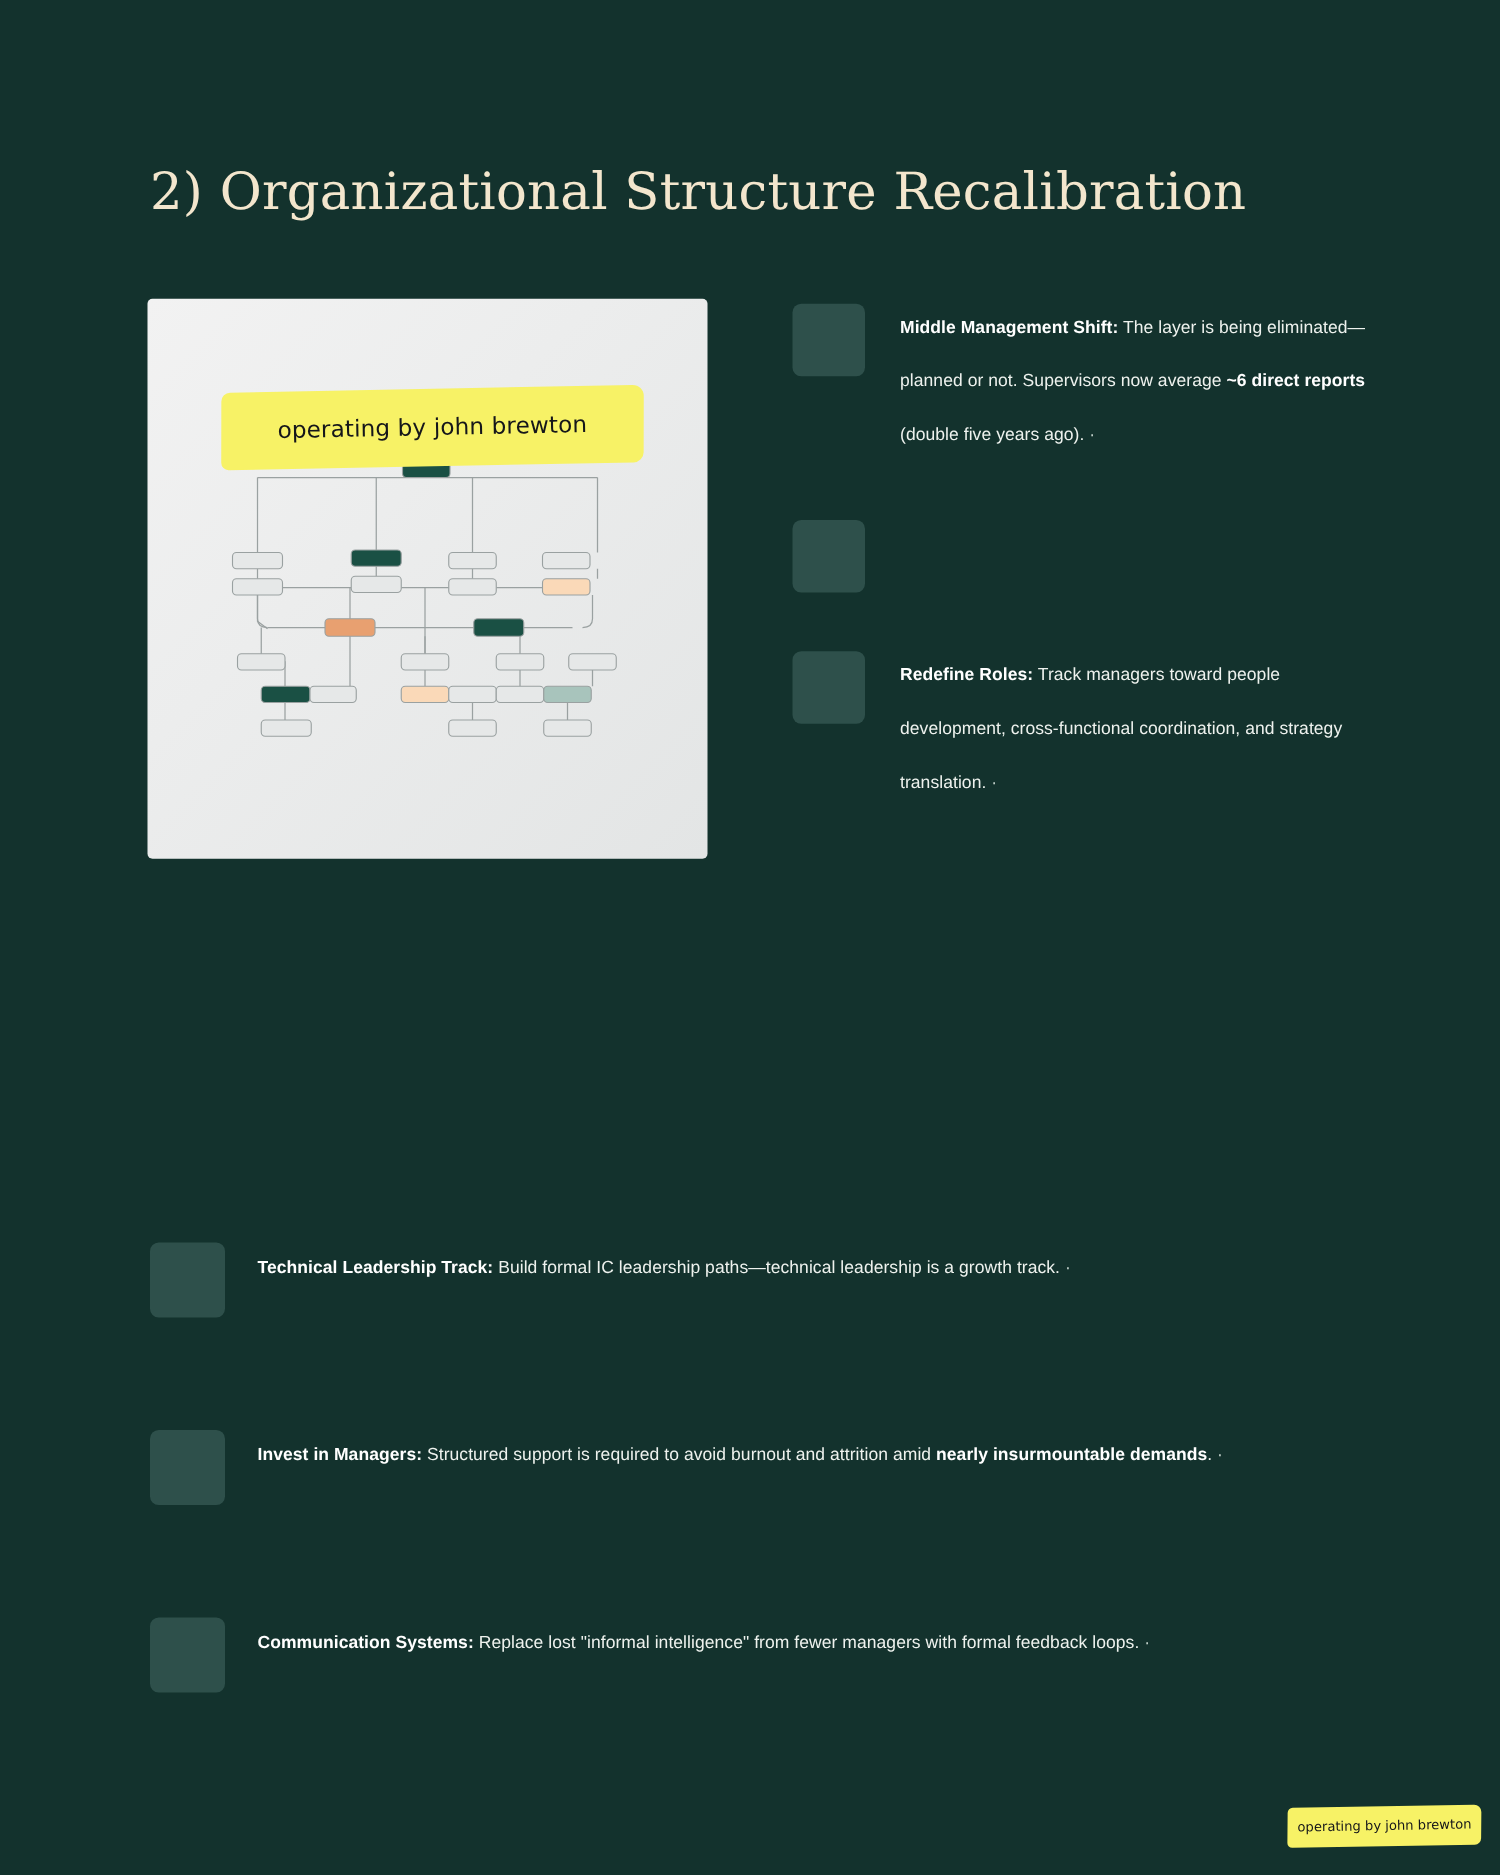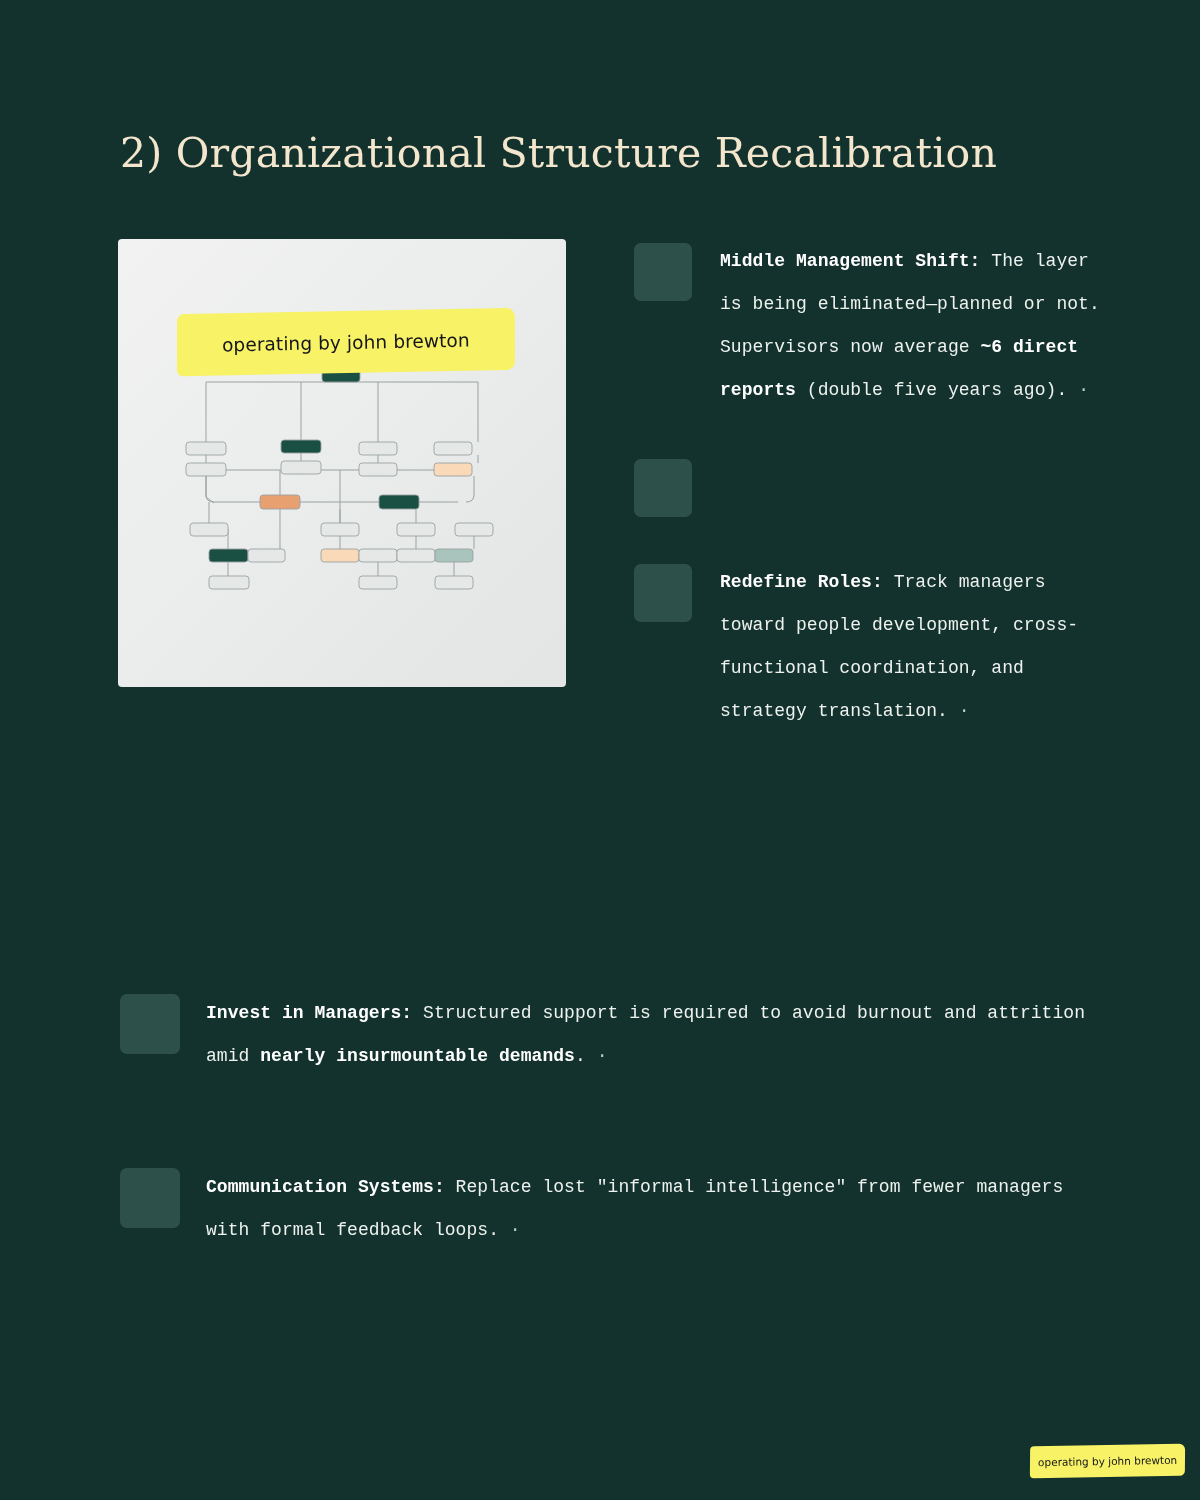--- a/index.html
+++ b/index.html
@@ -75,22 +75,22 @@
     flex:0 0 auto;
     width:58px;
     height:58px;
     border-radius:7px;
     background:#2e504b;
     margin-right:28px;
     margin-top:3px;
   }
   .bullet-text{
     flex:1 1 auto;
-    font-family:Liberation Mono, monospace;
-    font-size:18px;
+    font-family:Liberation Sans, sans-serif;
+    font-size:14px;
     line-height:43px;
     color:#eef2ee;
     letter-spacing:.05px;
   }
   .bullet-text b{font-weight:700;color:#ffffff;}
   .bullet-text .dot{color:#bfcdc7;}
 
   
   .bullets-wide{
     position:absolute;
@@ -216,20 +216,26 @@
     <div class="bullet-square"></div>
     <div class="bullet-text">
       <b>Redefine Roles:</b><span> Track managers toward people development, cross-functional coordination, and strategy translation. </span><b></b><span></span><span class="dot">·</span>
     </div>
   </div>
 
 </div>
 
 <div class="bullets-wide">
 
+  <div class="bullet">
+    <div class="bullet-square"></div>
+    <div class="bullet-text">
+      <b>Technical Leadership Track:</b><span> Build formal IC leadership paths—technical leadership is a growth track. </span><b></b><span></span><span class="dot">·</span>
+    </div>
+  </div>
 
   <div class="bullet">
     <div class="bullet-square"></div>
     <div class="bullet-text">
       <b>Invest in Managers:</b><span> Structured support is required to avoid burnout and attrition amid </span><b>nearly insurmountable demands</b><span>. </span><span class="dot">·</span>
     </div>
   </div>
 
   <div class="bullet">
     <div class="bullet-square"></div>

